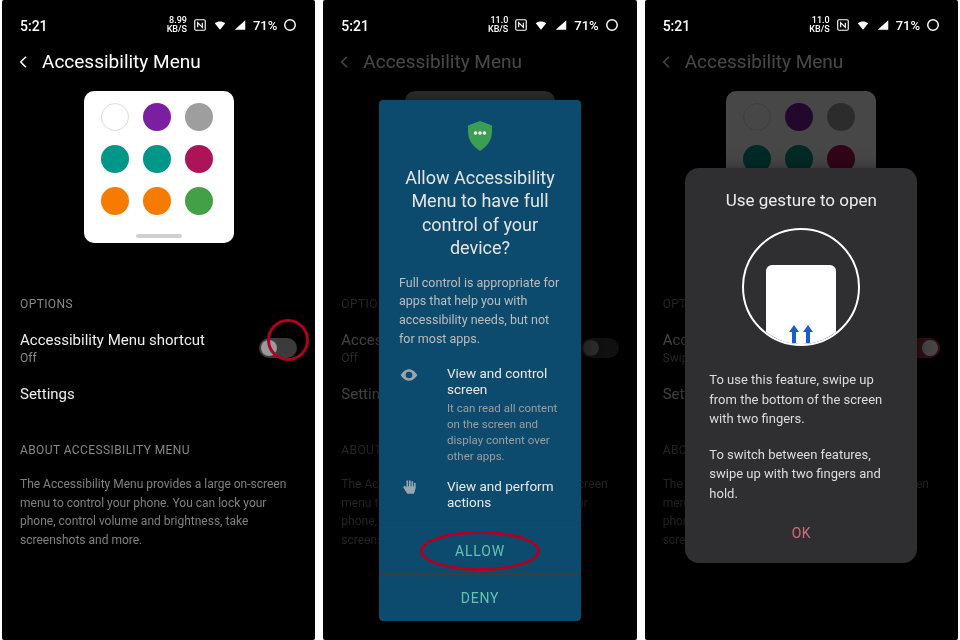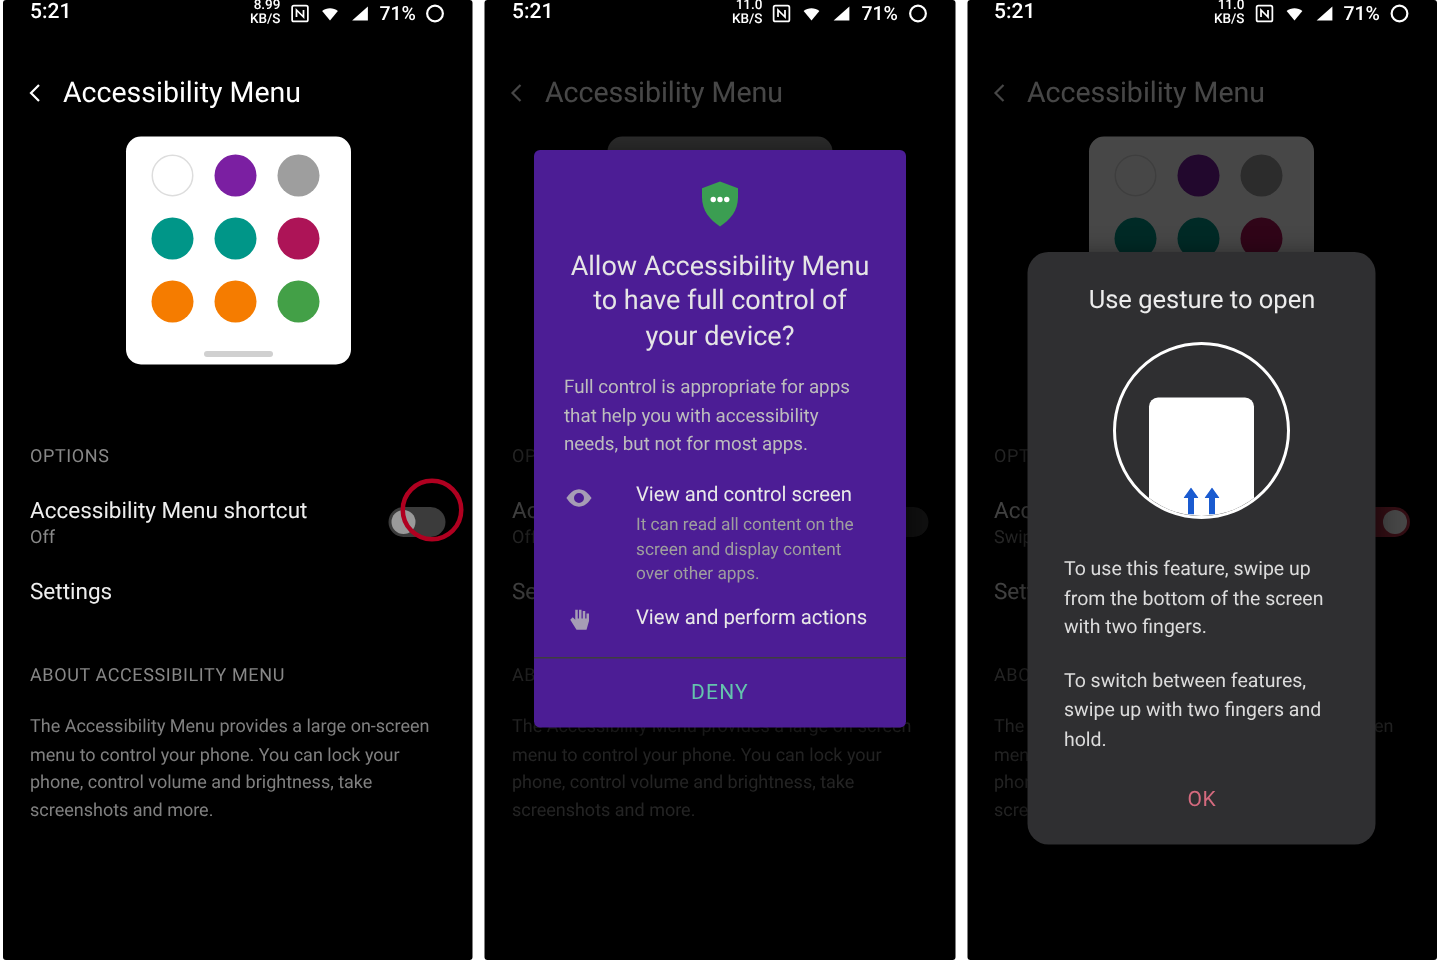--- a/index.html
+++ b/index.html
@@ -1,20 +1,20 @@
 <!DOCTYPE html>
 <html><head>
 <meta charset="utf-8">
 <style>
   *{margin:0;padding:0;box-sizing:border-box;font-family:Roboto,Arial,sans-serif;-webkit-font-smoothing:antialiased}
   body{background:#fff;width:960px;height:640px;overflow:hidden}
   .wrap{display:flex;gap:8px;padding:0 2px}
   .phone{width:316px;height:640px;background:#000;color:#fff;position:relative;overflow:hidden;border-radius:2px}
   
-  .status{display:flex;align-items:flex-start;justify-content:space-between;height:34px;padding:0 18px;font-size:14px;font-weight:500}
+  .status{display:flex;align-items:flex-end;justify-content:space-between;height:34px;padding:0 18px;font-size:14px;font-weight:500}
   .status .right{display:flex;align-items:center;gap:6px;font-size:12px}
   .status .right .spd{font-size:9px;line-height:1;text-align:right}
   .status .right .ico{width:14px;height:14px;display:inline-block}
   .status .pct{font-size:13px}
   
   .hdr{display:flex;align-items:center;gap:10px;padding:16px 14px 18px}
   .hdr .back{width:16px;height:16px;display:inline-block}
   .hdr h1{font-size:19px;font-weight:400}
   .dim .hdr,.dim .body{opacity:.28}
   
@@ -29,21 +29,21 @@
   .row .tcol{display:flex;flex-direction:column;gap:2px}
   .row .lbl{font-size:15px;color:#eee}
   .row .sub{font-size:12px;color:#8a8a8a}
   .toggle{width:38px;height:20px;background:#3b3b3b;border-radius:11px;position:relative}
   .toggle .knob{width:16px;height:16px;border-radius:50%;background:#9a9a9a;position:absolute;top:2px;left:2px}
   .toggle.on{background:#b8324a}
   .toggle.on .knob{left:20px;background:#fff}
   .ring{position:absolute;border:3px solid #b00020;border-radius:50%}
   .about{font-size:12px;color:#808080;line-height:1.55;padding:8px 18px 0}
   
-  .dialog{position:absolute;left:50%;transform:translateX(-50%);width:248px;background:#4c1d95;border-radius:4px;box-shadow:0 4px 18px rgba(0,0,0,.6);padding:18px 0 0;color:#e5e5e5}
+  .dialog{position:absolute;left:50%;transform:translateX(-50%);width:202px;background:#0c4a6e;border-radius:4px;box-shadow:0 4px 18px rgba(0,0,0,.6);padding:18px 0 0;color:#e5e5e5}
   .dialog .shield{width:36px;height:36px;margin:0 auto 12px;display:block}
   .dialog h2{font-size:18px;font-weight:400;text-align:center;padding:0 20px 14px;line-height:1.3}
   .dialog p{font-size:12.5px;color:#bdbdbd;padding:0 20px 16px;line-height:1.5}
   .perm{display:flex;gap:28px;padding:0 20px 14px}
   .perm .pico{width:20px;height:20px;flex:none;opacity:.8}
   .perm .ptxt .pt{font-size:13.5px;color:#e8e8e8;margin-bottom:3px}
   .perm .ptxt .pd{font-size:11.5px;color:#9e9e9e;line-height:1.4}
   .dialog .btn{border-top:1px solid #3e3e3e;text-align:center;padding:15px 0;font-size:14px;letter-spacing:.8px;color:#64c3ad;position:relative}
   
   .card{position:absolute;left:50%;transform:translateX(-50%);width:232px;background:#2f2f31;border-radius:14px;padding:22px 24px;color:#ececec;box-shadow:0 4px 18px rgba(0,0,0,.6)}
@@ -200,20 +200,24 @@
           </div>
       </div>
       <div class="perm">
         <svg class="pico" viewBox="0 0 24 24">
             <path d="M9 3v8l-2-2-2 2 5 8h8l2-7V6h-2v4h-1V4h-2v6h-1V3H12v7h-1V3H9z" fill="#bdbdbd"></path>
           </svg>
         <div class="ptxt">
             <div class="pt">View and perform actions</div>
           </div>
       </div>
+      <div class="btn">
+        <span>ALLOW</span>
+        <div class="ring" style="width:120px;height:40px;left:50%;top:3px;transform:translateX(-50%);border-radius:50%"></div>
+      </div>
       <div class="btn">DENY</div>
     </div>
   </div>
 
   <div class="phone dim">
     <div class="status">
       <span>5:21</span>
       <span class="right">
         <span class="spd"><span>11.0</span><br><span>KB/S</span></span>
         <svg class="ico" viewBox="0 0 24 24">

